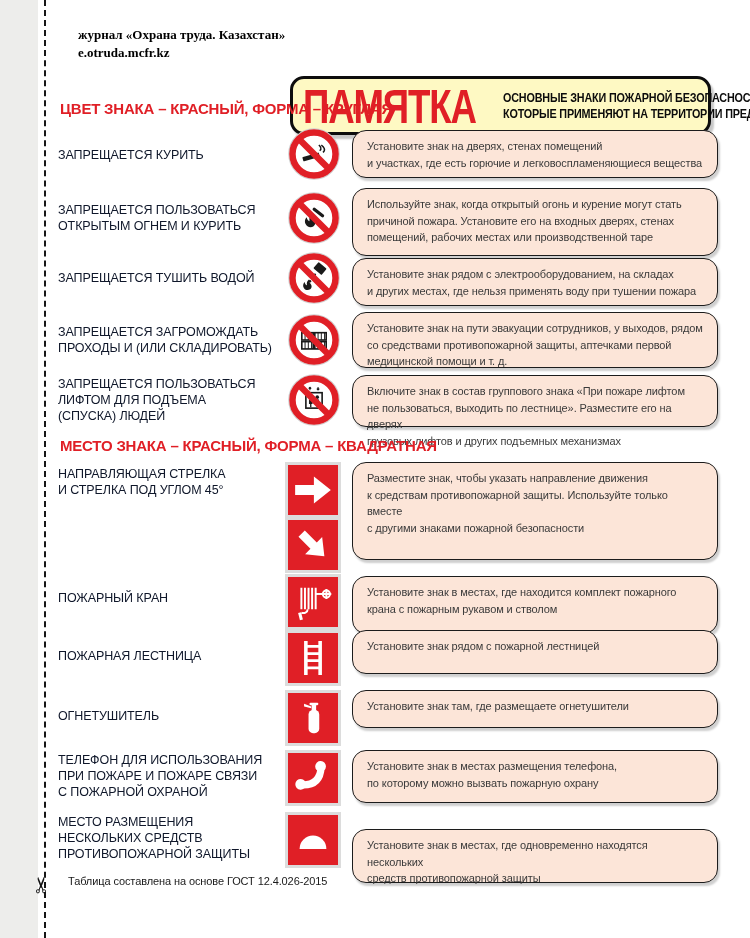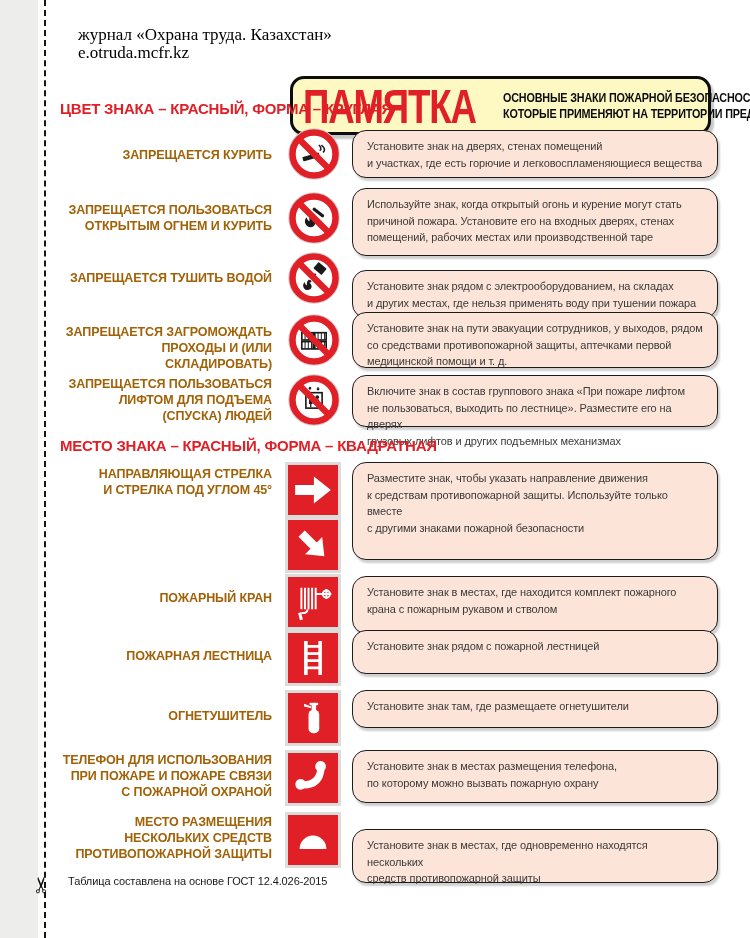--- a/index.html
+++ b/index.html
@@ -9,43 +9,43 @@
   }
   html,body{margin:0;padding:0;}
   body{
     width:750px;height:938px;position:relative;background:#fff;overflow:hidden;
     font-family:"Liberation Sans",sans-serif;
   }
   .page{position:absolute;inset:0;}
   .gutter{position:absolute;left:0;top:0;width:38px;height:938px;background:#ededeb;}
   .cutline{position:absolute;left:44px;top:0;height:938px;width:0;border-left:2.5px dashed #161616;}
   .scissors{position:absolute;left:33px;top:872px;font-size:22px;color:#111;transform:rotate(-90deg);}
-  .masthead{position:absolute;left:78px;top:26px;font-family:"Liberation Serif",serif;font-weight:normal;font-size:17px;line-height:18px;color:#000;}
+  .masthead{position:absolute;left:78px;top:26px;font-family:"Liberation Serif",serif;font-weight:bold;font-size:13px;line-height:18px;color:#000;}
   .banner{
     position:absolute;left:290px;top:32px;width:421px;height:59px;background:#fef9c3;
     border:3.5px solid #0d0d0d;border-radius:14px;box-sizing:border-box;
     box-shadow:3px 4px 2px #c8c8c8;display:flex;align-items:center;padding:0 8px 0 10px;margin-top:44px;
   }
   .banner-title{
     display:inline-block;font-size:47px;font-weight:bold;color:var(--red);
     letter-spacing:-1.5px;transform:scaleX(.78) scaleY(1.04);transform-origin:left center;
     white-space:nowrap;line-height:1;
   }
   .banner-sub{
     display:inline-block;font-size:13px;font-weight:bold;color:#0c0c0c;line-height:15.5px;
     letter-spacing:-.2px;transform:scaleX(.83);transform-origin:left center;margin-left:-22px;
     white-space:nowrap;
   }
   .sec-title{
     position:absolute;left:60px;width:660px;text-align:left;
     font-size:15px;font-weight:bold;color:var(--red);letter-spacing:-.2px;white-space:nowrap;
   }
   .label{
-    position:absolute;left:58px;width:214px;text-align:right;
-    font-size:12.5px;font-weight:bold;color:#a16207;line-height:16px;white-space:pre-line;letter-spacing:-.1px;
+    position:absolute;left:58px;width:214px;text-align:left;
+    font-size:12.5px;font-weight:normal;color:#0f172a;line-height:16px;white-space:pre-line;letter-spacing:-.1px;
   }
   .note{
     position:absolute;left:352px;width:366px;box-sizing:border-box;
     background:var(--pink);border:1.5px solid #1c1c1c;border-radius:14px;
     box-shadow:2px 3px 2px #cfcfcf;
     padding:7px 14px;font-size:11px;line-height:16.5px;color:#3a3a3a;white-space:pre-line;letter-spacing:-.1px;
   }
   .sign{position:absolute;}
   .circle-sign{left:288px;width:52px;height:52px;}
   .circle-sign svg{width:52px;height:52px;display:block;}
@@ -114,21 +114,21 @@
       <circle cx="32" cy="32" r="31" fill="#fff" stroke="#cfcfcf" stroke-width="1.5"></circle>
       <circle cx="32" cy="32" r="26.5" fill="#fff" stroke="#e01f26" stroke-width="8"></circle>
       <rect x="33" y="15" width="13" height="10" rx="1" transform="rotate(40 39 20)" fill="#1a1a1a"></rect>
       <circle cx="33" cy="28" r="1.6" fill="#1a1a1a"></circle>
         <circle cx="30" cy="32" r="1.6" fill="#1a1a1a"></circle>
         <circle cx="27" cy="36" r="1.6" fill="#1a1a1a"></circle>
       <path d="M21,46 c-3,-2.5 -3,-6.5 -.5,-9 c.3,2.5 1.5,3.6 2.8,4 c-.6,-3.2 .4,-6 2.8,-7.6 c-.4,3.2 1.2,4.8 2.4,6.8 c1.2,2 .4,4.4 -1.2,5.6 c-2,1.4 -4.4,1.2 -6.3,.2z" fill="#1a1a1a"></path>
       <line x1="13.5" y1="13.5" x2="50.5" y2="50.5" stroke="#e01f26" stroke-width="8"></line>
     </svg>
   </div>
-  <div class="note" style="top:270px;height:48px">Установите знак рядом с электрооборудованием, на складах
+  <div class="note" style="top:258px;height:48px">Установите знак рядом с электрооборудованием, на складах
 и других местах, где нельзя применять воду при тушении пожара</div>
 
   <div class="label" style="top:324px">ЗАПРЕЩАЕТСЯ ЗАГРОМОЖДАТЬ
 ПРОХОДЫ И (ИЛИ СКЛАДИРОВАТЬ)</div>
   <div class="sign circle-sign" style="top:314px">
     <svg viewBox="0 0 64 64">
       <circle cx="32" cy="32" r="31" fill="#fff" stroke="#cfcfcf" stroke-width="1.5"></circle>
       <circle cx="32" cy="32" r="26.5" fill="#fff" stroke="#e01f26" stroke-width="8"></circle>
       <g fill="none" stroke="#1a1a1a" stroke-width="2">
         <rect x="17" y="23" width="14" height="9"></rect>

